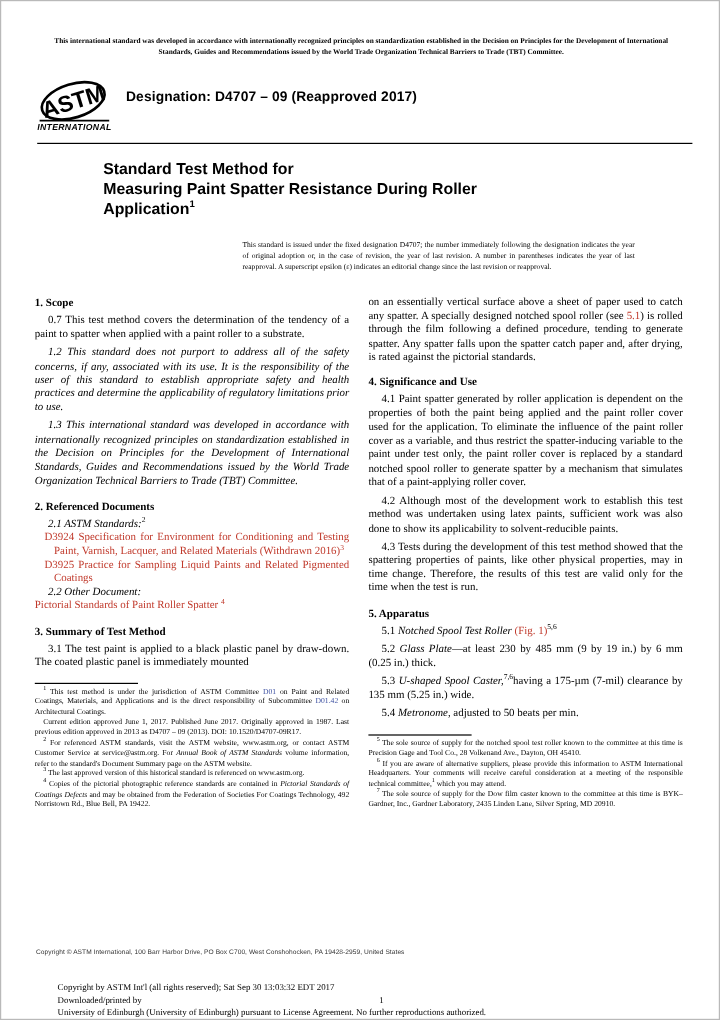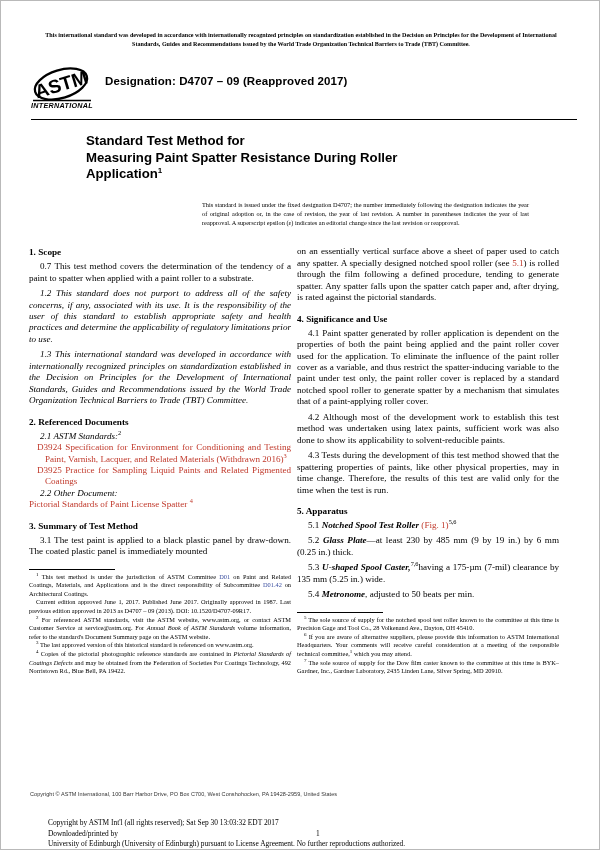--- a/index.html
+++ b/index.html
@@ -92,23 +92,22 @@
     font-size: 6.3px;
     line-height: 9.1px;
     text-align: justify;
     color: #000;
   }
 
   
   .cols {
     margin-top: 19px;
     display: flex;
-    gap: 6px;
+    gap: 16px;
     padding: 0 4px 0 4px;
-    align-items: flex-end;
   }
   .col {
     width: 262px;
     flex: 0 0 262px;
   }
 
   h2.sec {
     font-family: "Liberation Serif", serif;
     font-weight: bold;
     font-size: 9.2px;
@@ -118,21 +117,21 @@
   h2.sec.first { margin-top: 0; }
 
   p.para {
     font-size: 9.1px;
     line-height: 11.45px;
     text-align: justify;
     margin: 0 0 4px 0;
     text-indent: 11px;
     hyphens: auto;
   }
-  p.para i { font-style: italic; font-weight: bold; }
+  p.para i { font-style: italic; }
   p.para.italic { font-style: italic; }
   sup {
     font-size: 6.3px;
     vertical-align: super;
     line-height: 0;
   }
 
   
   .ref {
     font-size: 9.1px;
@@ -248,21 +247,21 @@
         </div>
 
         <p class="ref"><span>D3924</span><span> Specification for Environment for Conditioning and Testing Paint, Varnish, Lacquer, and Related Materials (Withdrawn 2016)</span><sup>3</sup></p>
 
         <p class="ref"><span>D3925</span><span> Practice for Sampling Liquid Paints and Related Pigmented Coatings</span></p>
 
         <div class="subsec">
           <i>2.2 Other Document:</i>
         </div>
 
-        <p class="ref noindent"><span>Pictorial Standards of Paint License Spatter </span><sup>4</sup></p>
+        <p class="ref noindent"><span>Pictorial Standards of Paint Roller Spatter </span><sup>4</sup></p>
 
         <h2 class="sec">3. Summary of Test Method</h2>
         <p class="para">3.1 The test paint is applied to a black plastic panel by draw-down. The coated plastic panel is immediately mounted</p>
 
         <div class="fn-rule"></div>
 
         <p class="fn"><sup>1</sup> <span>This test method is under the jurisdiction of ASTM Committee </span><span class="blink">D01</span><span> on Paint and Related Coatings, Materials, and Applications and is the direct responsibility of Subcommittee </span><span class="blink">D01.42</span><span> on Architectural Coatings.</span></p>
 
         <p class="fn">Current edition approved June 1, 2017. Published June 2017. Originally approved in 1987. Last previous edition approved in 2013 as D4707 – 09 (2013). DOI: 10.1520/D4707-09R17.</p>
 

